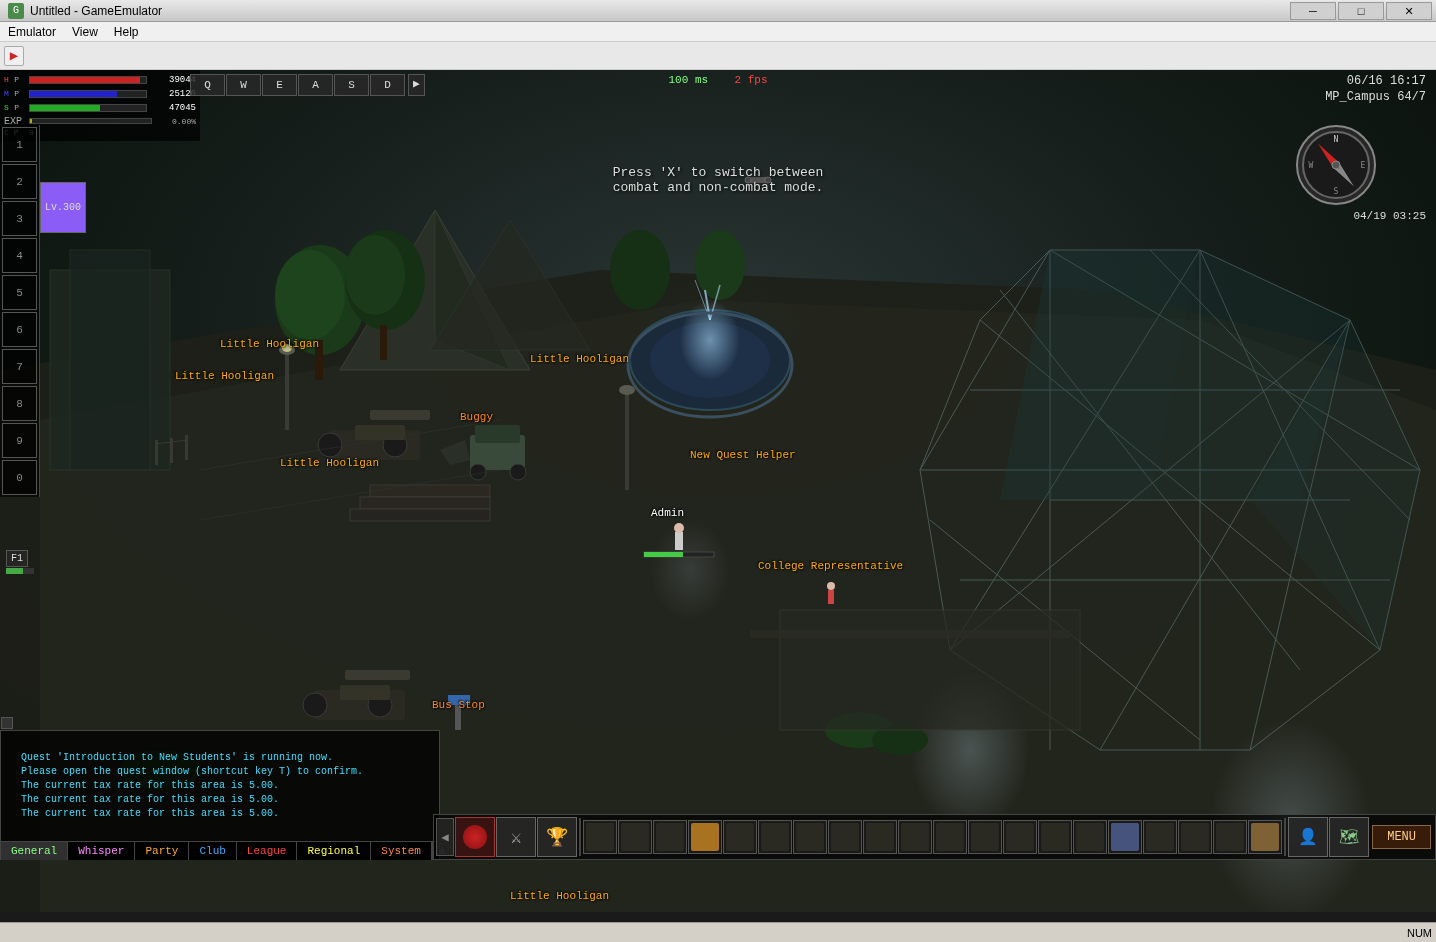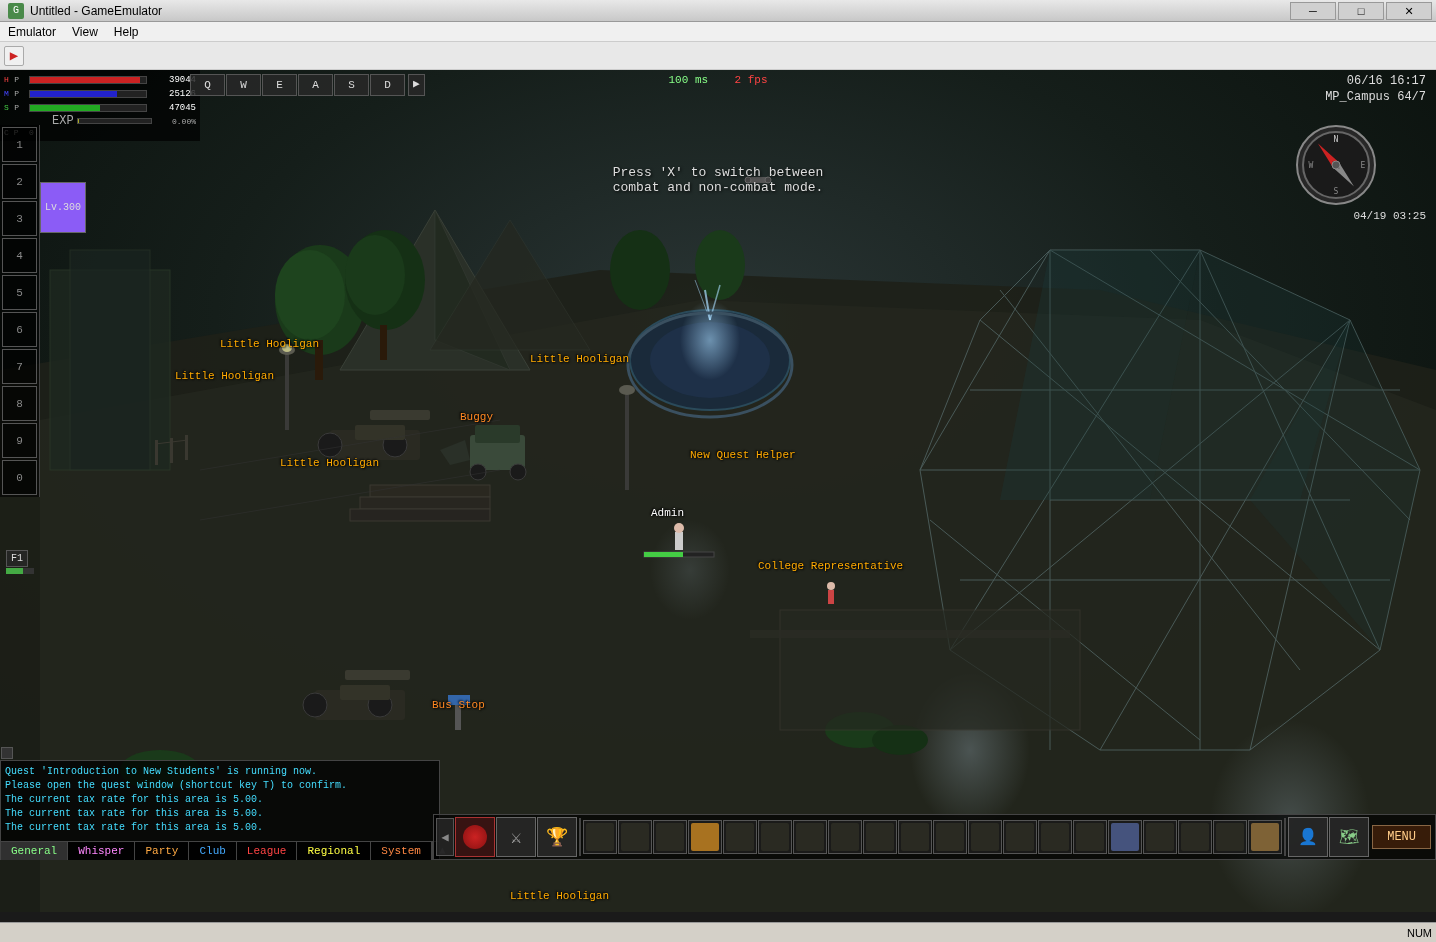--- a/index.html
+++ b/index.html
@@ -182,21 +182,21 @@
       text-align: right;
       font-family: 'Courier New', monospace;
     }
 
     .exp-row {
       display: flex;
       align-items: center;
       height: 10px;
       margin-bottom: 1px;
     }
-    .exp-label { color: #aaa; font-size: 12px; width: 25px; margin-left: 48px; }
+    .exp-label { color: #aaa; font-size: 10px; width: 25px; }
     .exp-bar-container {
       flex: 1;
       height: 6px;
       background: #222;
       border: 1px solid #444;
       margin-right: 4px;
     }
     .exp-bar { background: #aaaa22; width: 2%; height: 100%; }
     .exp-value { color: #aaa; font-size: 8px; min-width: 40px; text-align: right; }
 
@@ -347,21 +347,21 @@
     #chat-header {
       width: 12px;
       height: 12px;
       background: #333;
       border: 1px solid #555;
       position: absolute;
       top: -14px;
       left: 0;
     }
     #chat-log {
-      padding: 4px;
+      padding: 20px;
       min-height: 80px;
       max-height: 120px;
       overflow: hidden;
     }
     .chat-line {
       font-size: 10px;
       font-family: 'Courier New', monospace;
       color: #44ddff;
       line-height: 14px;
     }

